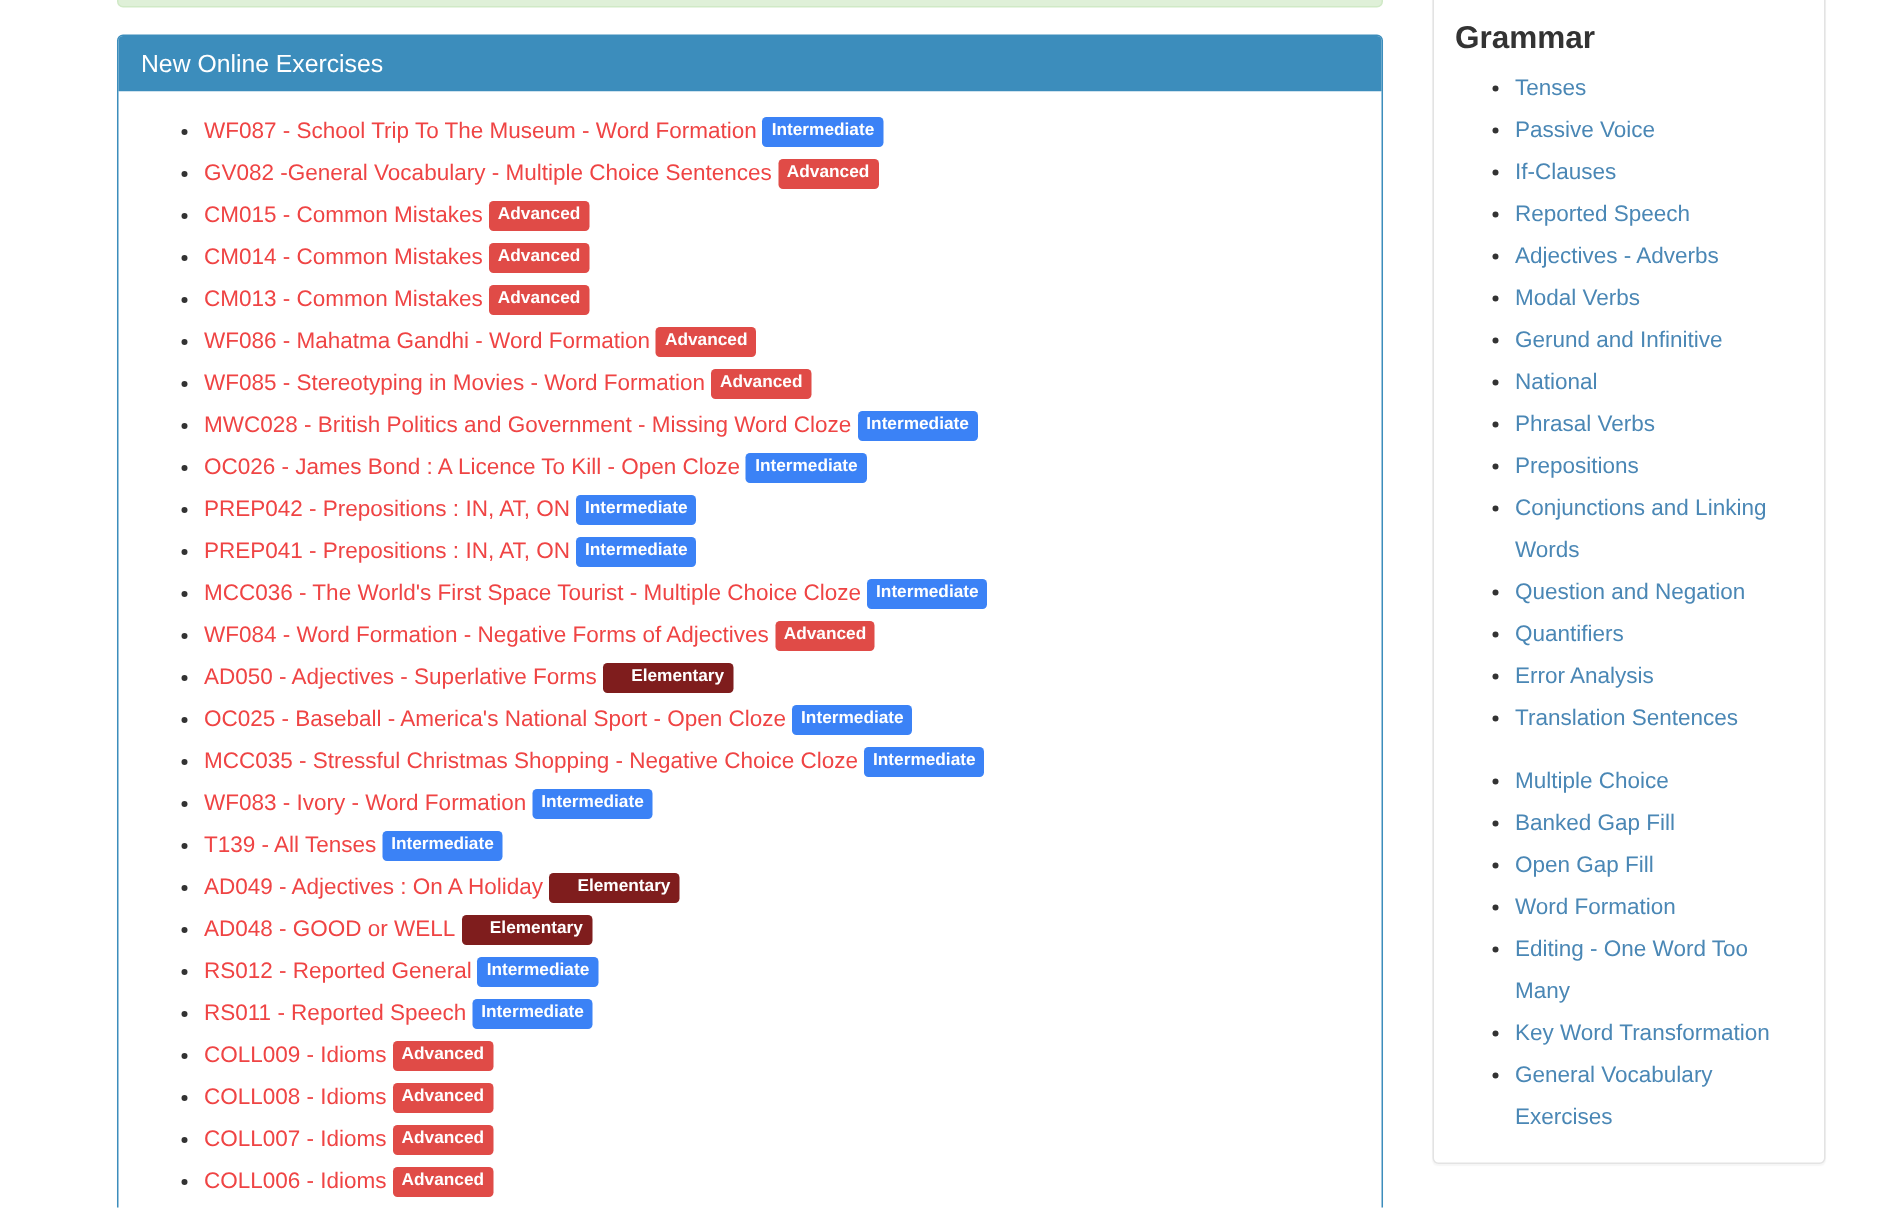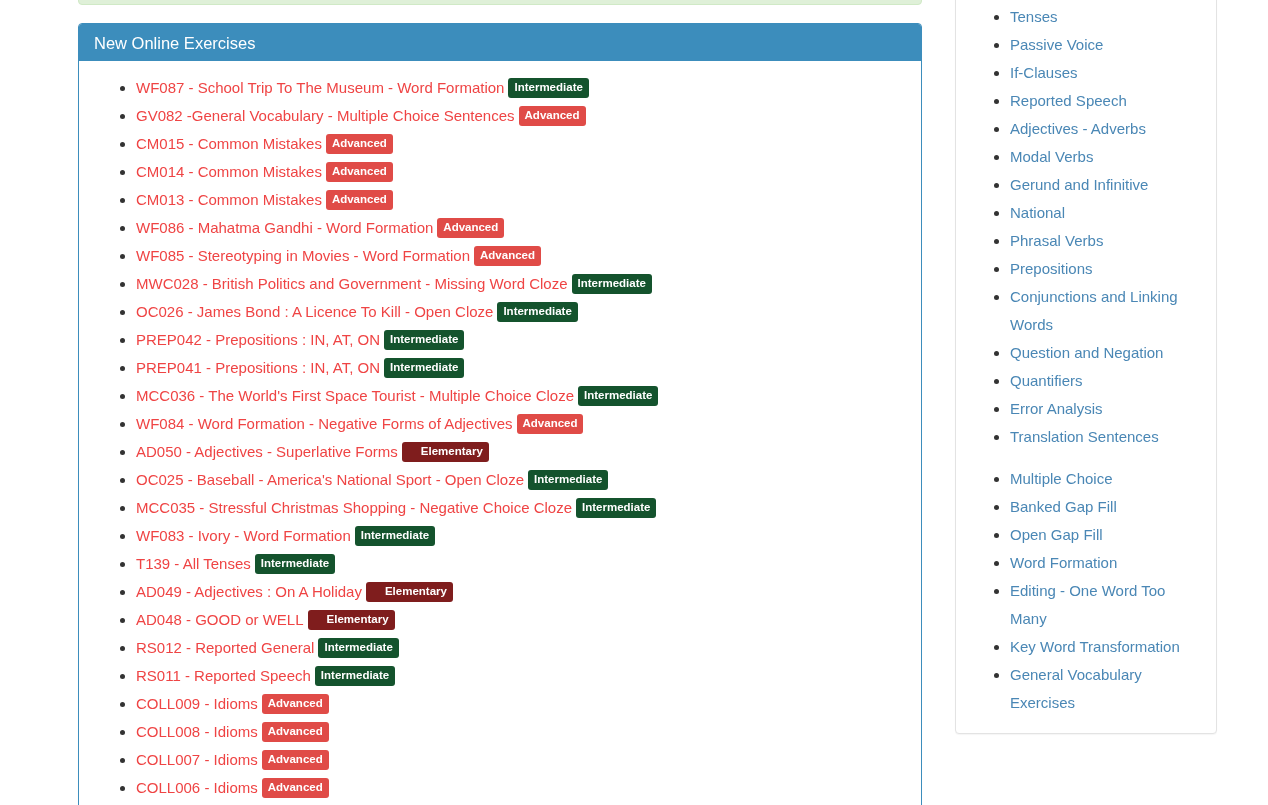--- a/index.html
+++ b/index.html
@@ -73,21 +73,21 @@
     font-size: 11.5px;
     font-weight: bold;
     line-height: 1;
     color: #fff;
     padding: 4px 6px 4px 6px;
     border-radius: 3px;
     vertical-align: 2px;
     margin-left: 4px;
     white-space: nowrap;
   }
-  .badge-intermediate { background: #14532d; }
+  .badge-intermediate { background: #3b82f6; }
   .badge-advanced    { background: #e04b47; }
   .badge-elementary  { background: #7f1d1d; padding-left: 19px; }
 
   
   .sidebar {
     position: absolute;
     left: 955px; top: -10px;
     width: 262px;
   }
   .side-card {
@@ -163,20 +163,21 @@
           <li><a class="ex-link" href="#">COLL007 - Idioms</a><span class="badge badge-advanced">Advanced</span></li>
           <li><a class="ex-link" href="#">COLL006 - Idioms</a><span class="badge badge-advanced">Advanced</span></li>
         </ul>
     </div>
   </section>
 
   <aside class="sidebar">
 
     <div class="side-card">
       <div class="side-card-body">
+        <h3 class="side-h">Grammar</h3>
         <ul class="side-list" id="grammar-list">
             <li><a class="side-link" href="#">Tenses</a></li>
             <li><a class="side-link" href="#">Passive Voice</a></li>
             <li><a class="side-link" href="#">If-Clauses</a></li>
             <li><a class="side-link" href="#">Reported Speech</a></li>
             <li><a class="side-link" href="#">Adjectives - Adverbs</a></li>
             <li><a class="side-link" href="#">Modal Verbs</a></li>
             <li><a class="side-link" href="#">Gerund and Infinitive</a></li>
             <li><a class="side-link" href="#">National</a></li>
             <li><a class="side-link" href="#">Phrasal Verbs</a></li>

